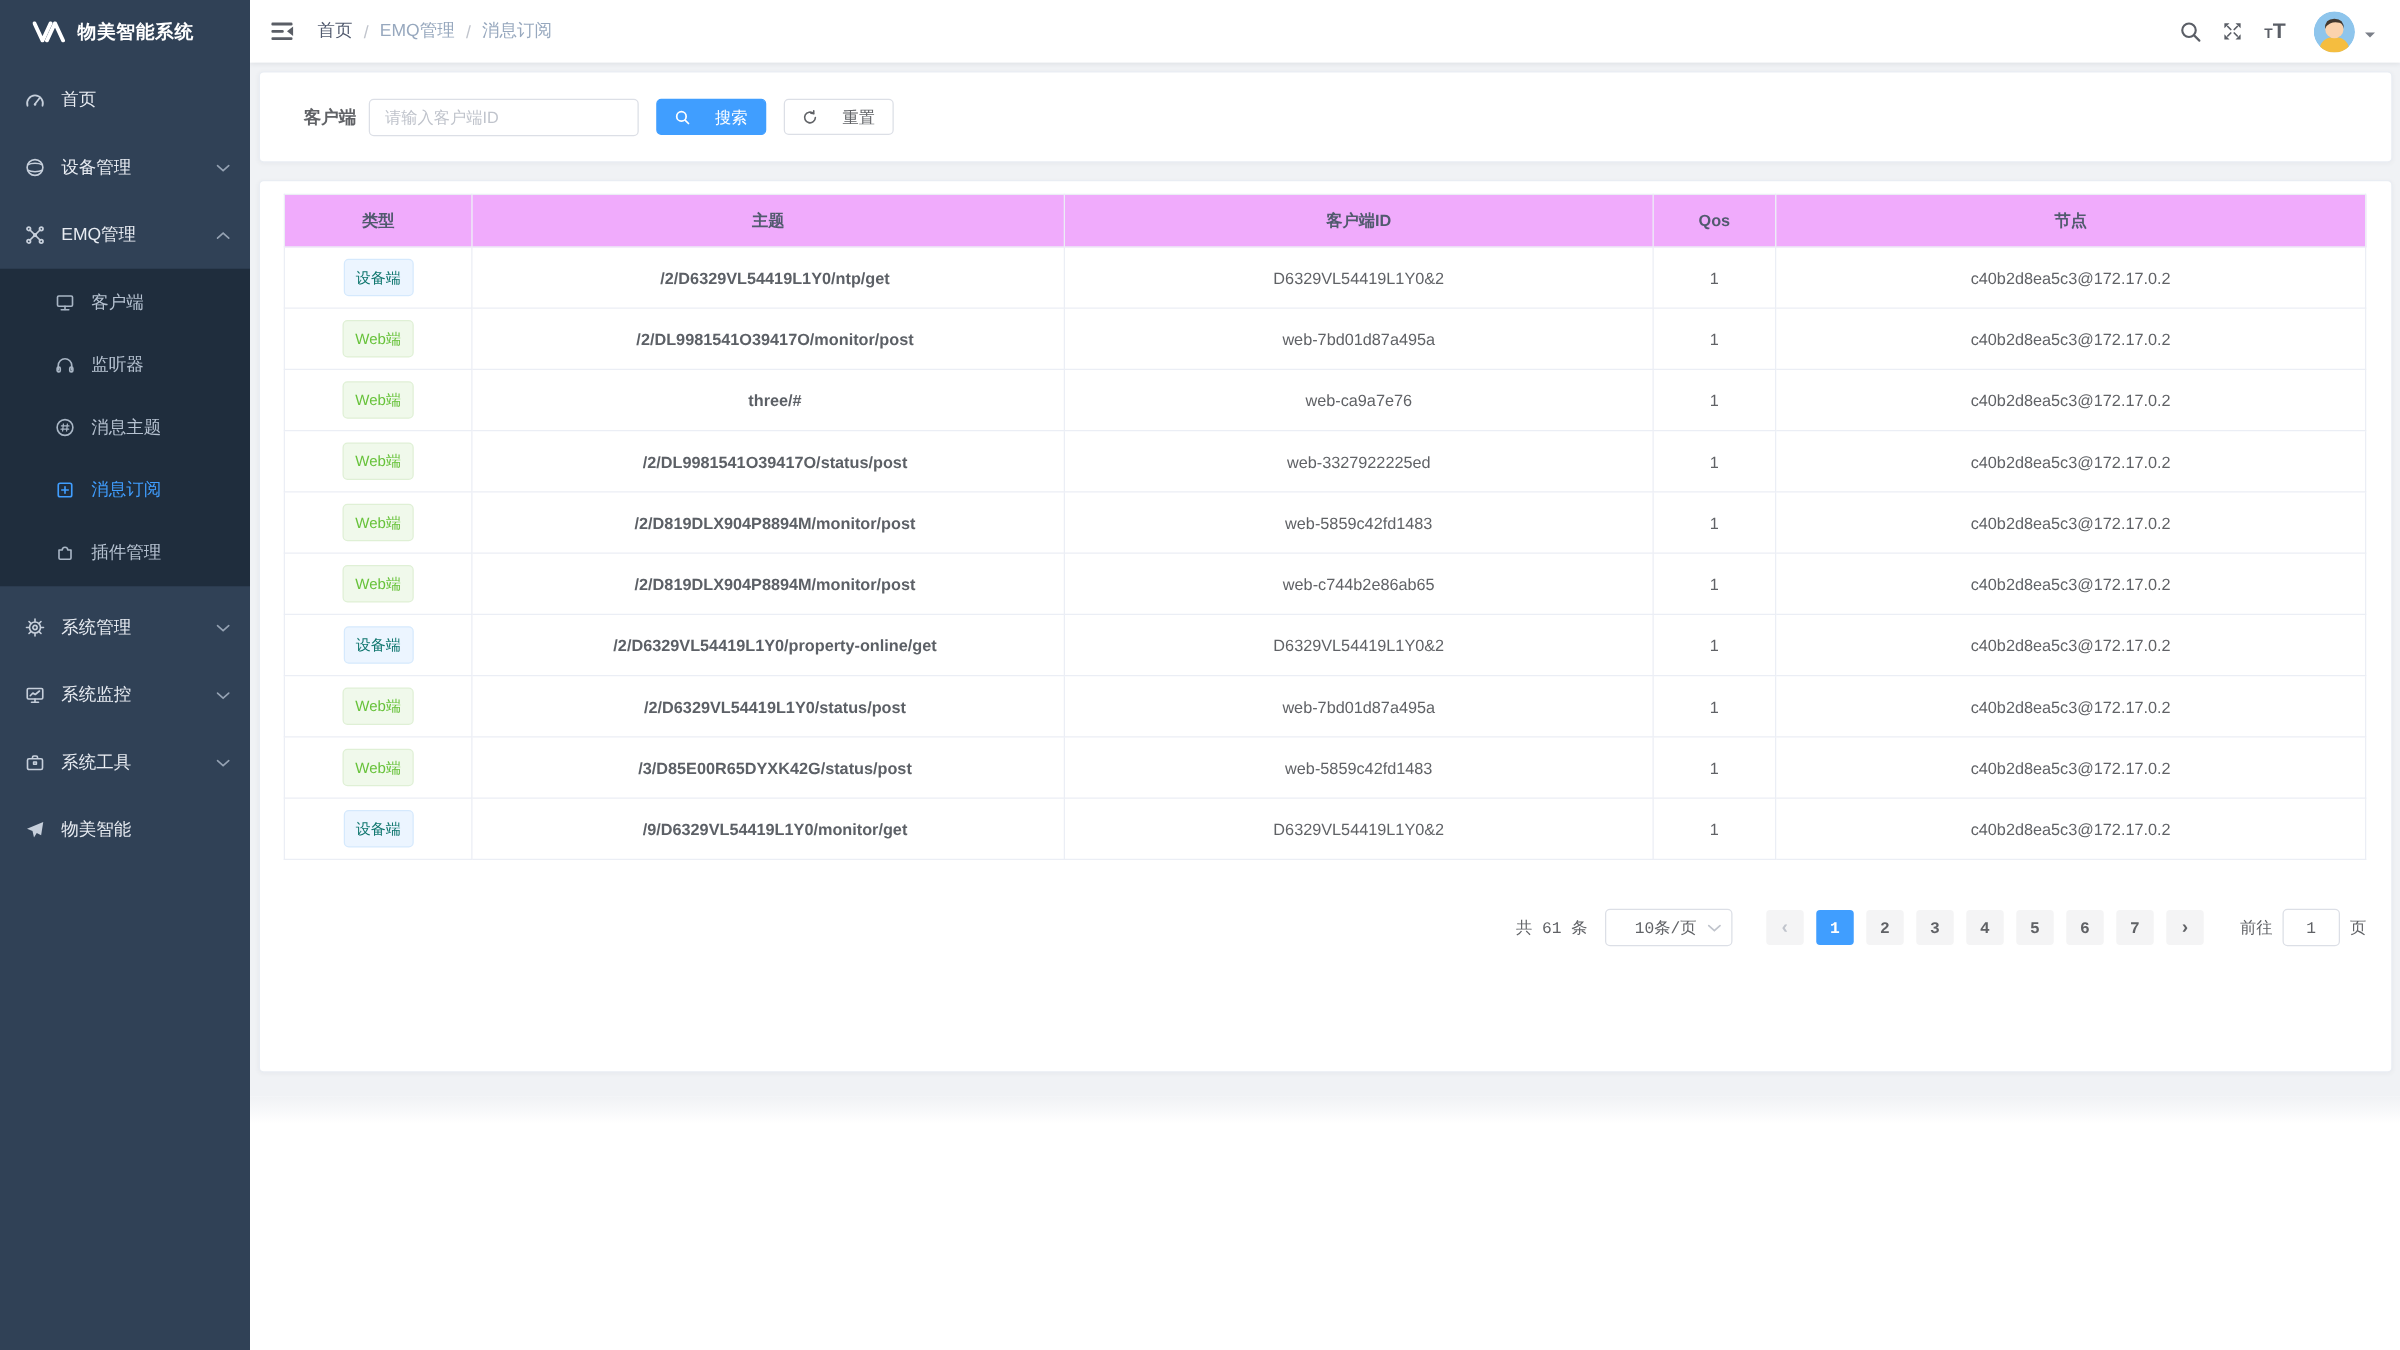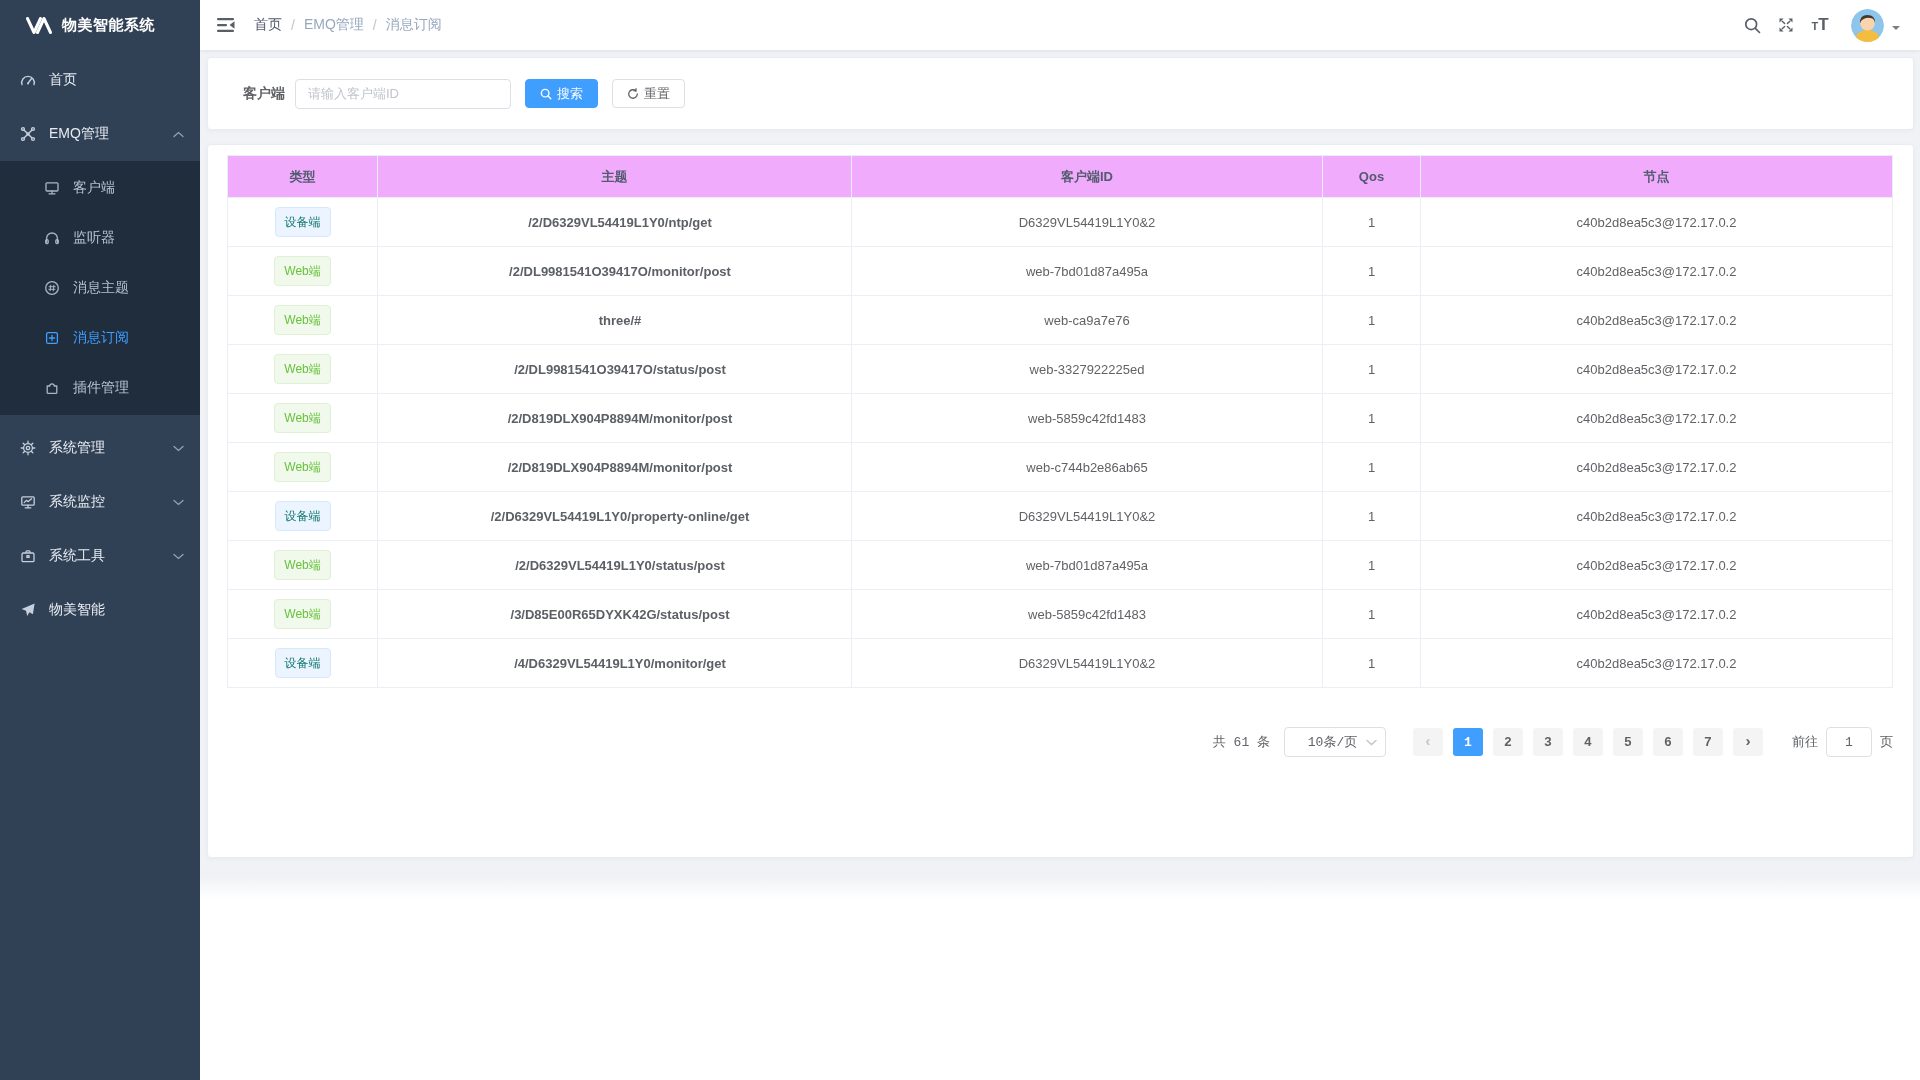--- a/index.html
+++ b/index.html
@@ -45,21 +45,21 @@
   .content-bg { background:#f0f2f5; padding:7px 6px 0 7px; height:827px; }
   .content-fade { height:22px; background:linear-gradient(#f0f2f5,#ffffff); }
   .card { background:#fff; border:1px solid #e9edf3; border-radius:4px; box-shadow:0 1px 4px rgba(0,21,41,.04); }
 
   .search-card { height:73px; display:flex; align-items:center; padding-left:35px; margin-bottom:14px; }
   .search-label { font-size:14px; font-weight:bold; color:#606266; margin-right:10px; }
   .search-input { width:216px; height:30px; border:1px solid #dcdfe6; border-radius:4px; padding:0 12px;
                   font-size:13px; color:#606266; outline:none; font-family:inherit; }
   .search-input::placeholder { color:#c0c4cc; }
   .btn { height:29px; border-radius:4px; font-size:13px; display:inline-flex; align-items:center;
-         gap:5px; padding:0 14px; cursor:pointer; font-family:inherit; }
+         gap:20px; padding:0 14px; cursor:pointer; font-family:inherit; }
   .btn-primary { background:#409eff; border:1px solid #409eff; color:#fff; margin-left:14px; }
   .btn-default { background:#fff; border:1px solid #dcdfe6; color:#606266; margin-left:14px; }
 
   .table-card { height:714px; padding:10px 20px 0 19px; }
   table.data { width:100%; border-collapse:collapse; font-size:13px; color:#606266; table-layout:fixed; }
   table.data th { height:42px; background:#f0abfc; color:#515a6e; font-weight:bold;
                   border:1px solid #ebeef5; text-align:center; }
   table.data td { height:49px; border:1px solid #ebeef5; text-align:center; background:#fff; }
   td.topic { text-align:left; padding-left:11px; font-weight:bold; color:#5c6066; }
   .tag { display:inline-block; height:30px; line-height:28px; padding:0 9px; border-radius:4px;
@@ -104,20 +104,35 @@
       <span class="mi-icon">
         <svg width="16" height="16" viewBox="0 0 16 16" fill="none" stroke="currentColor" stroke-width="1.4" stroke-linecap="round">
           <path d="M2 12.6 a6.3 6.3 0 1 1 12 0"></path>
             <path d="M8 11.2 L11.4 6.8"></path>
             <circle cx="8" cy="11.6" r="1" fill="currentColor" stroke="none"></circle>
         </svg>
       </span>
       <span>首页</span>
     </div>
 
+    <div class="menu-item">
+      <span class="mi-icon">
+        <svg width="16" height="16" viewBox="0 0 16 16" fill="none" stroke="currentColor" stroke-width="1.3" stroke-linecap="round">
+          <circle cx="8" cy="8" r="6.3"></circle>
+            <path d="M2.2 5.9 C5 4.2 11 4.2 13.8 5.9"></path>
+            <path d="M2.2 10.1 C5 11.8 11 11.8 13.8 10.1"></path>
+        </svg>
+      </span>
+      <span>设备管理</span>
+      <span class="chev">
+        <svg width="11" height="7" viewBox="0 0 11 7" fill="none" stroke="currentColor" stroke-width="1.3" stroke-linecap="round">
+            <path d="M1 1.5 L5.5 5.5 L10 1.5"></path>
+          </svg>
+      </span>
+    </div>
 
     <div class="menu-item">
       <span class="mi-icon">
         <svg width="16" height="16" viewBox="0 0 16 16" fill="none" stroke="currentColor" stroke-width="1.4" stroke-linecap="round">
           <path d="M4 4 L12 12"></path>
             <path d="M12 4 L4 12"></path>
             <circle cx="8" cy="8" r="1.7" fill="currentColor" stroke="none"></circle>
           <circle cx="3" cy="3" r="1.4"></circle>
             <circle cx="13" cy="3" r="1.4"></circle>
             <circle cx="3" cy="13" r="1.4"></circle>
@@ -401,21 +416,21 @@
           </tr>
           <tr>
             <td><span class="tag" data-kind="web">Web端</span></td>
             <td class="topic">/3/D85E00R65DYXK42G/status/post</td>
             <td>web-5859c42fd1483</td>
             <td>1</td>
             <td>c40b2d8ea5c3@172.17.0.2</td>
           </tr>
           <tr>
             <td><span class="tag" data-kind="device">设备端</span></td>
-            <td class="topic">/4/D6329VL54419L1Y0/monitor/get</td>
+            <td class="topic">/9/D6329VL54419L1Y0/monitor/get</td>
             <td>D6329VL54419L1Y0&amp;2</td>
             <td>1</td>
             <td>c40b2d8ea5c3@172.17.0.2</td>
           </tr>
         </tbody>
       </table>
 
       <div class="pagination">
         <span class="pg-total">共 61 条</span>
         <div class="pg-select">

